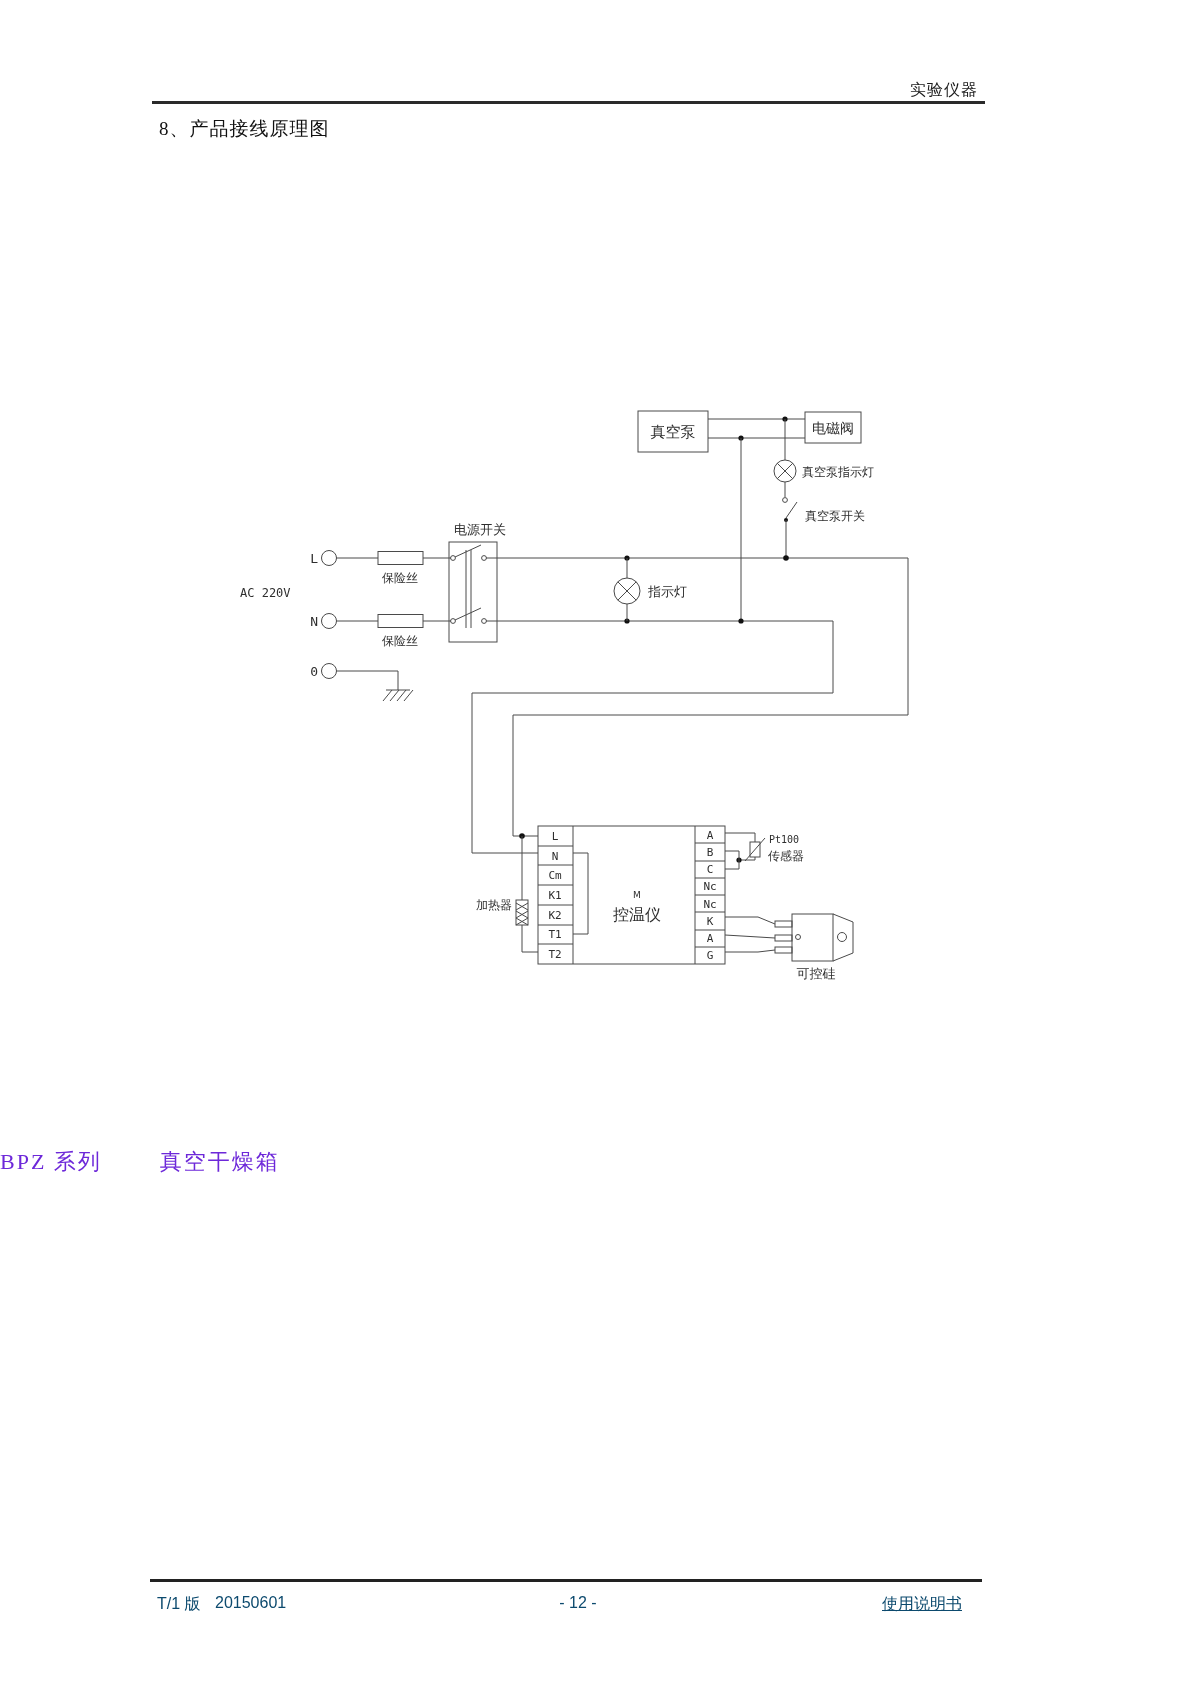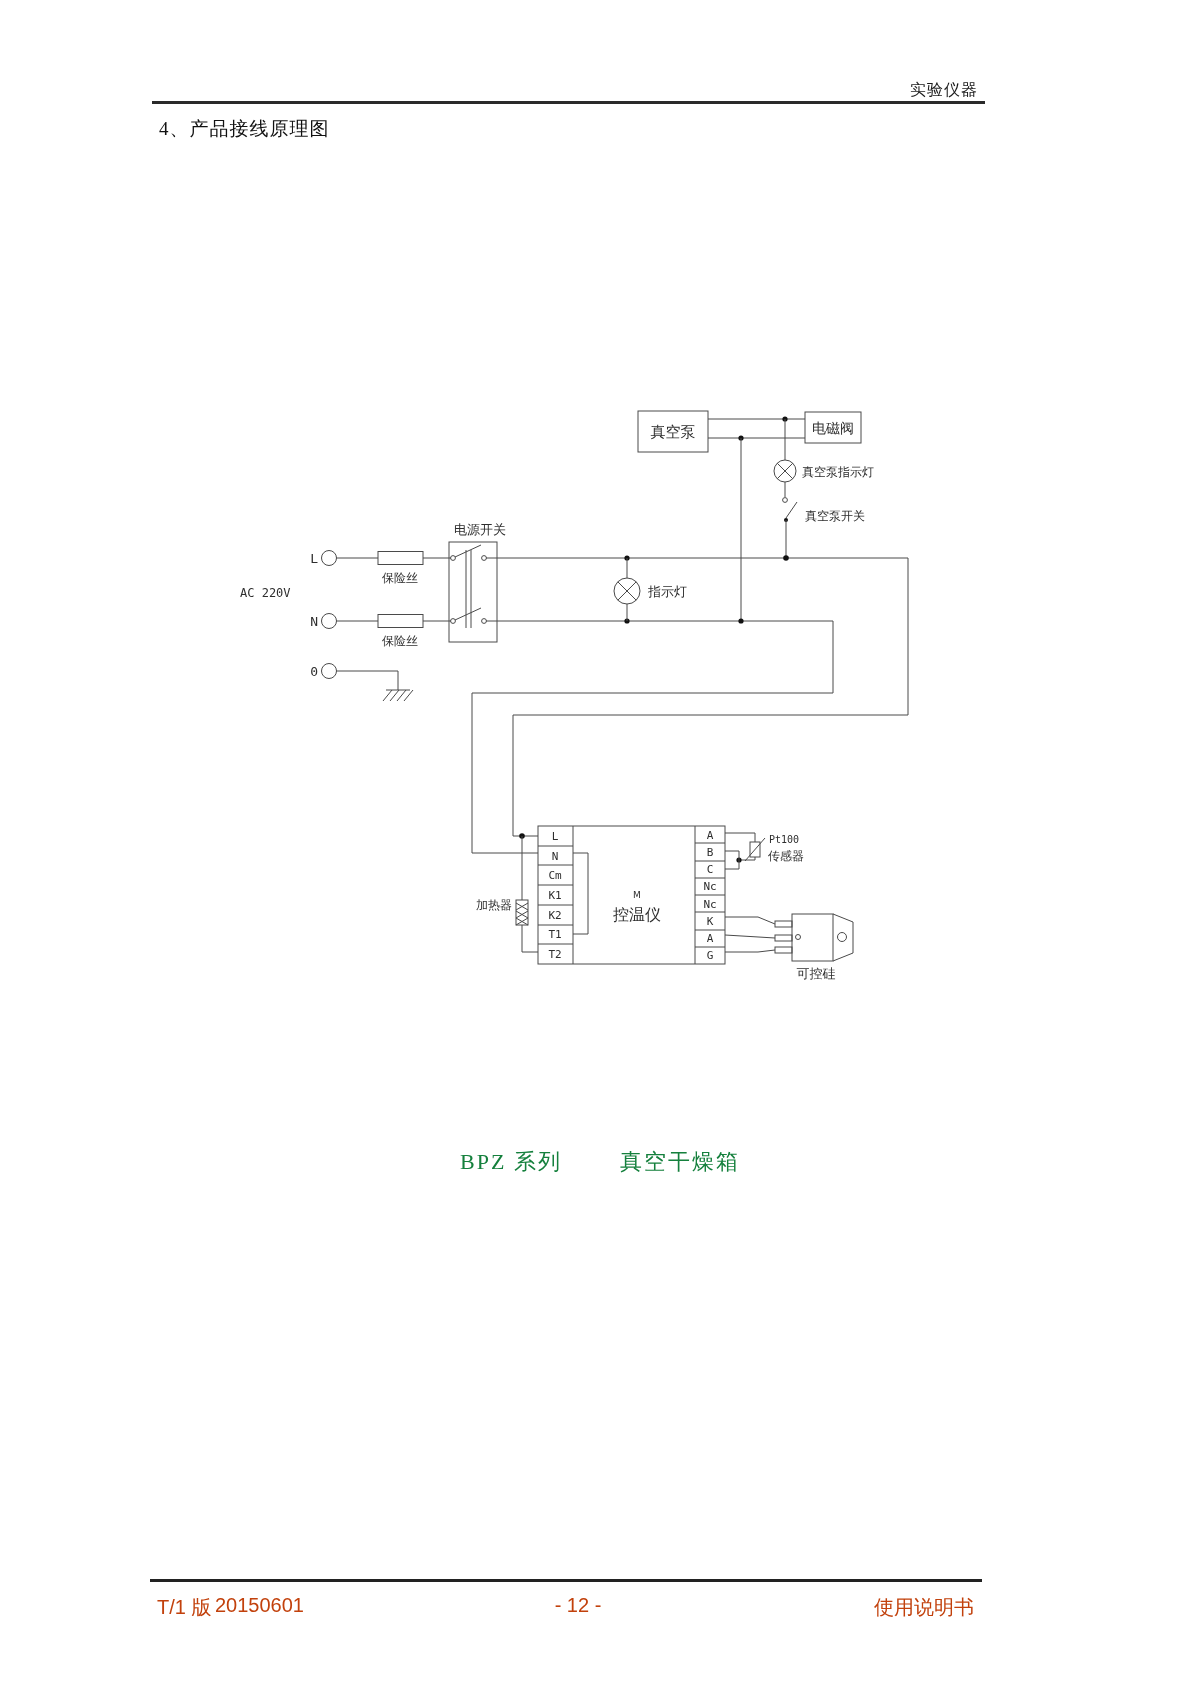--- a/index.html
+++ b/index.html
@@ -2,44 +2,44 @@
 <html><head>
 <meta charset="utf-8">
 <style>
   html,body{margin:0;padding:0;background:#ffffff;}
   .page{position:relative;width:1024px;height:1698px;background:#ffffff;overflow:hidden;
         font-family:"Liberation Serif", serif;color:#1f1f1f;}
   .hdr-text{position:absolute;top:80px;left:152px;width:826px;text-align:right;
             font-size:16px;letter-spacing:1px;color:#1a1a1a;}
   .hdr-rule{position:absolute;top:101px;left:152px;width:833px;height:3px;background:#2a2a2a;}
   .doc-title{position:absolute;top:116px;left:159px;font-size:19px;letter-spacing:1px;color:#111;}
-  .caption{position:absolute;top:1147px;left:0;width:1200px;text-align:center;
-           font-size:22px;color:#15803d;letter-spacing:2px;}
+  .caption{position:absolute;top:1147px;left:0;width:1200px;text-align:left;
+           font-size:22px;color:#6d28d9;letter-spacing:2px;}
   .caption .gap{display:inline-block;width:58px;}
   .ftr-rule{position:absolute;top:1579px;left:150px;width:832px;height:3px;background:#222;}
   .ftr{position:absolute;top:1594px;left:150px;width:832px;height:26px;
-       font-family:"Liberation Sans", sans-serif;font-size:20px;color:#c2410c;}
+       font-family:"Liberation Sans", sans-serif;font-size:16px;color:#0c4a6e;}
   .ftr .v{position:absolute;left:7px;top:0;}
   .ftr .d{position:absolute;left:65px;top:0;}
   .ftr .p{position:absolute;left:12px;width:100%;text-align:center;top:0;}
-  .ftr .m{position:absolute;right:8px;top:0;font-family:"Liberation Serif", serif;}
+  .ftr .m{position:absolute;right:20px;top:0;font-family:"Liberation Serif", serif;text-decoration:underline;}
   svg{position:absolute;top:0;left:0;}
   svg line, svg rect, svg path, svg circle, svg polyline{stroke:#4a4a4a;stroke-width:1;fill:none;}
   svg .dot{fill:#111;stroke:none;}
   svg text{fill:#2e2e2e;stroke:none;font-family:"DejaVu Sans", sans-serif;}
   svg text.mono{font-family:"DejaVu Sans Mono", monospace;}
 </style>
 </head>
 <body>
 
 <div class="page">
 
   <div class="hdr-text">实验仪器</div>
   <div class="hdr-rule"></div>
-  <div class="doc-title">4、产品接线原理图</div>
+  <div class="doc-title">8、产品接线原理图</div>
 
   <svg width="1200" height="1698" viewBox="0 0 1200 1698">
 
     <g>
       <rect x="638" y="411" width="70" height="41"></rect>
       <text x="673" y="437" font-size="15" text-anchor="middle">真空泵</text>
     </g>
     <g>
       <rect x="805" y="412" width="56" height="31"></rect>
       <text x="833" y="433" font-size="14" text-anchor="middle">电磁阀</text>

